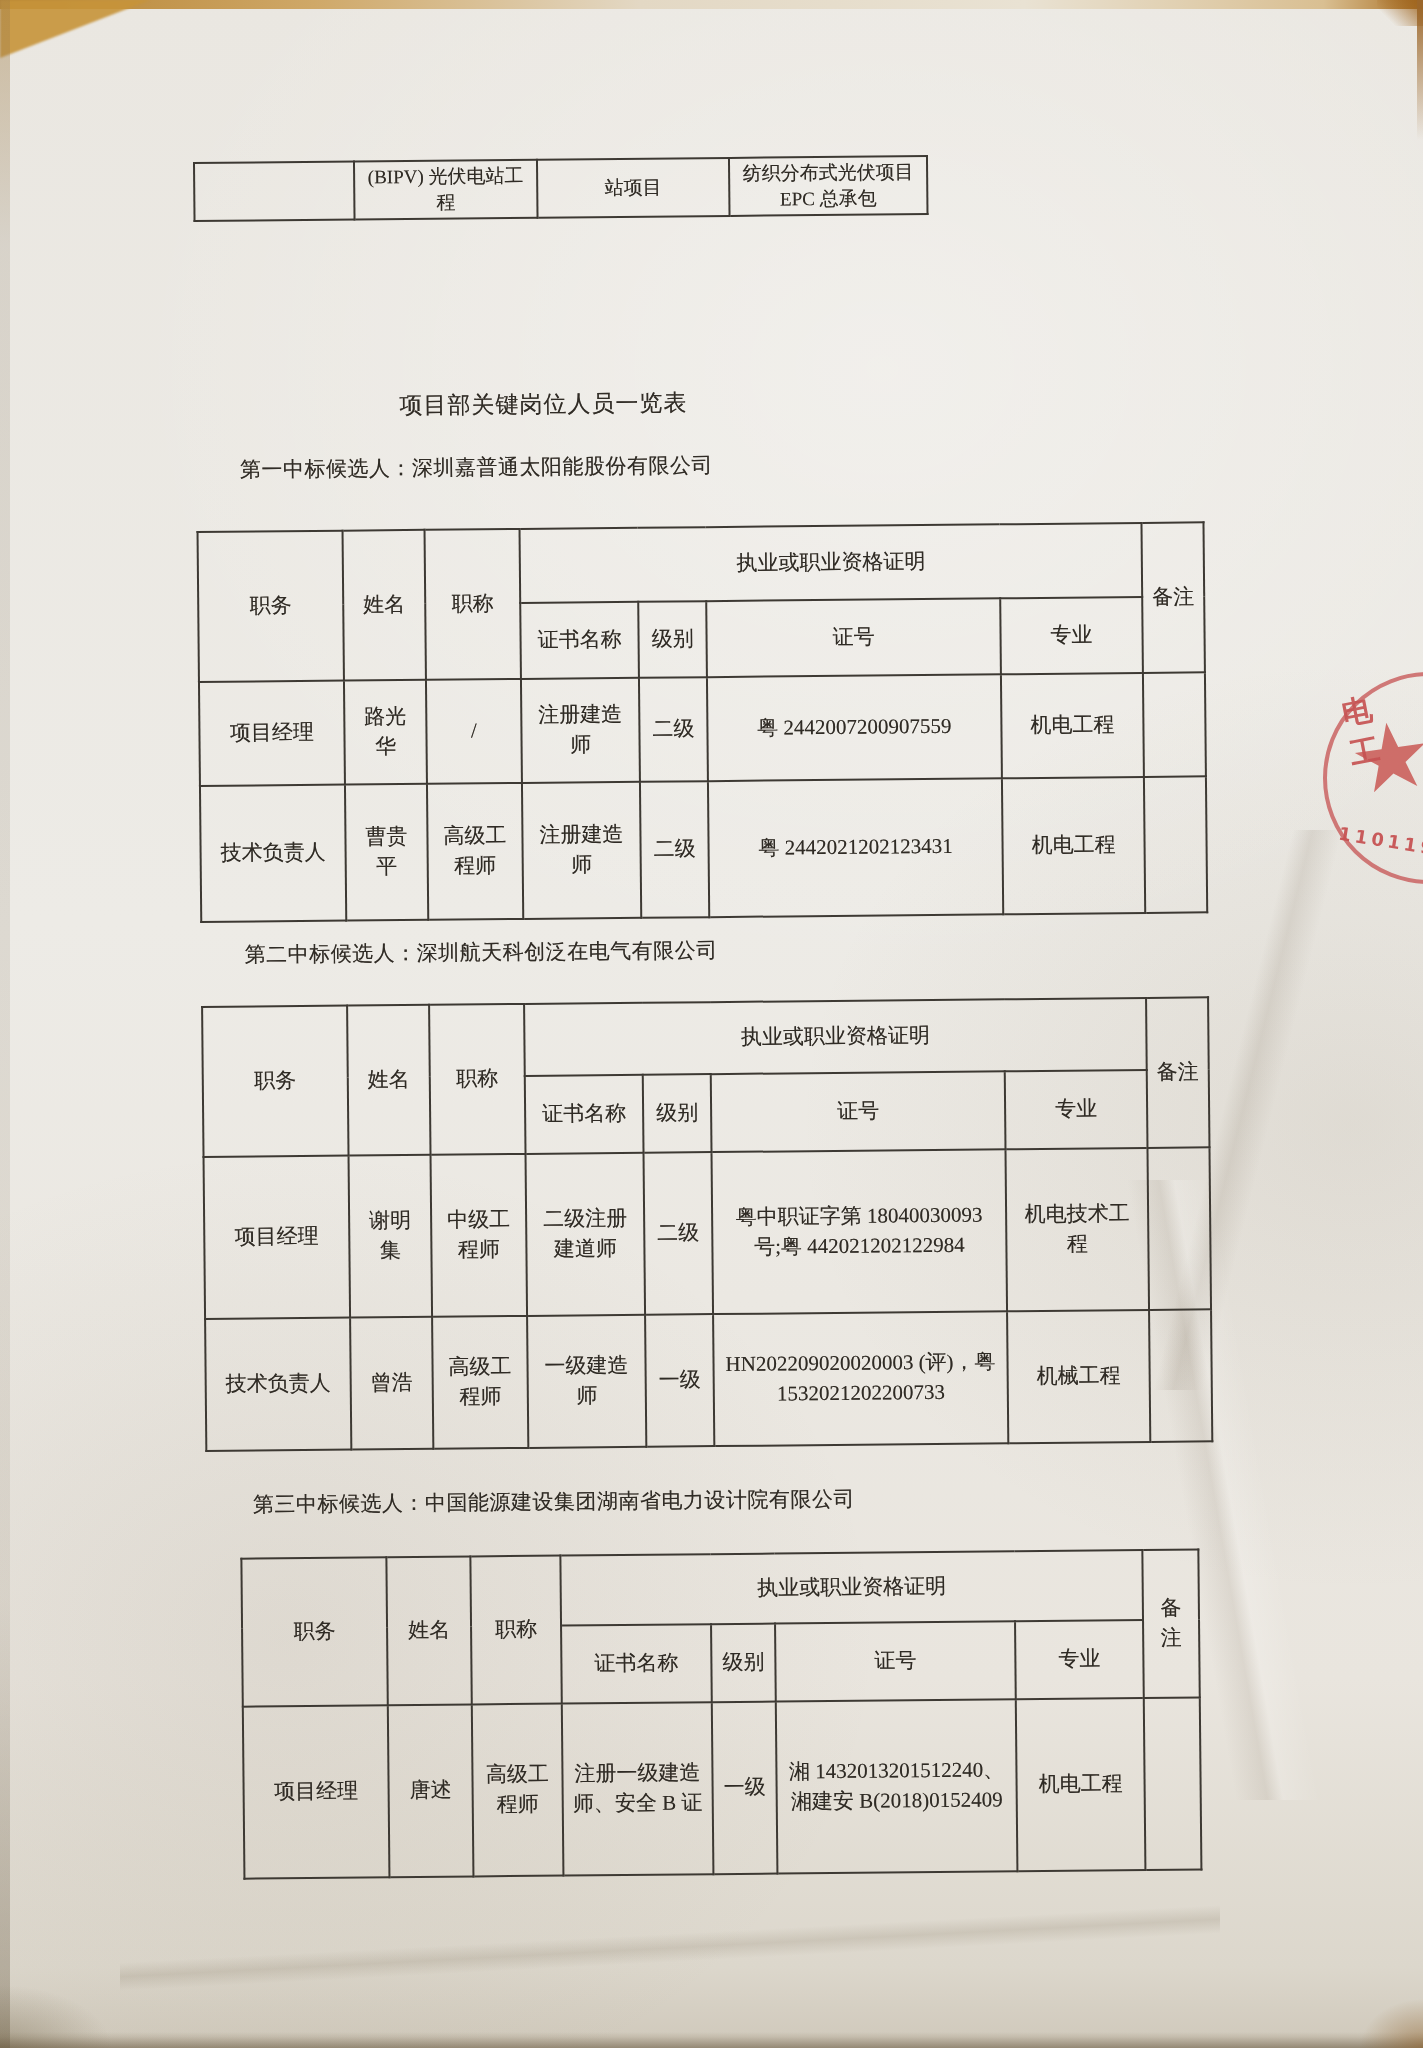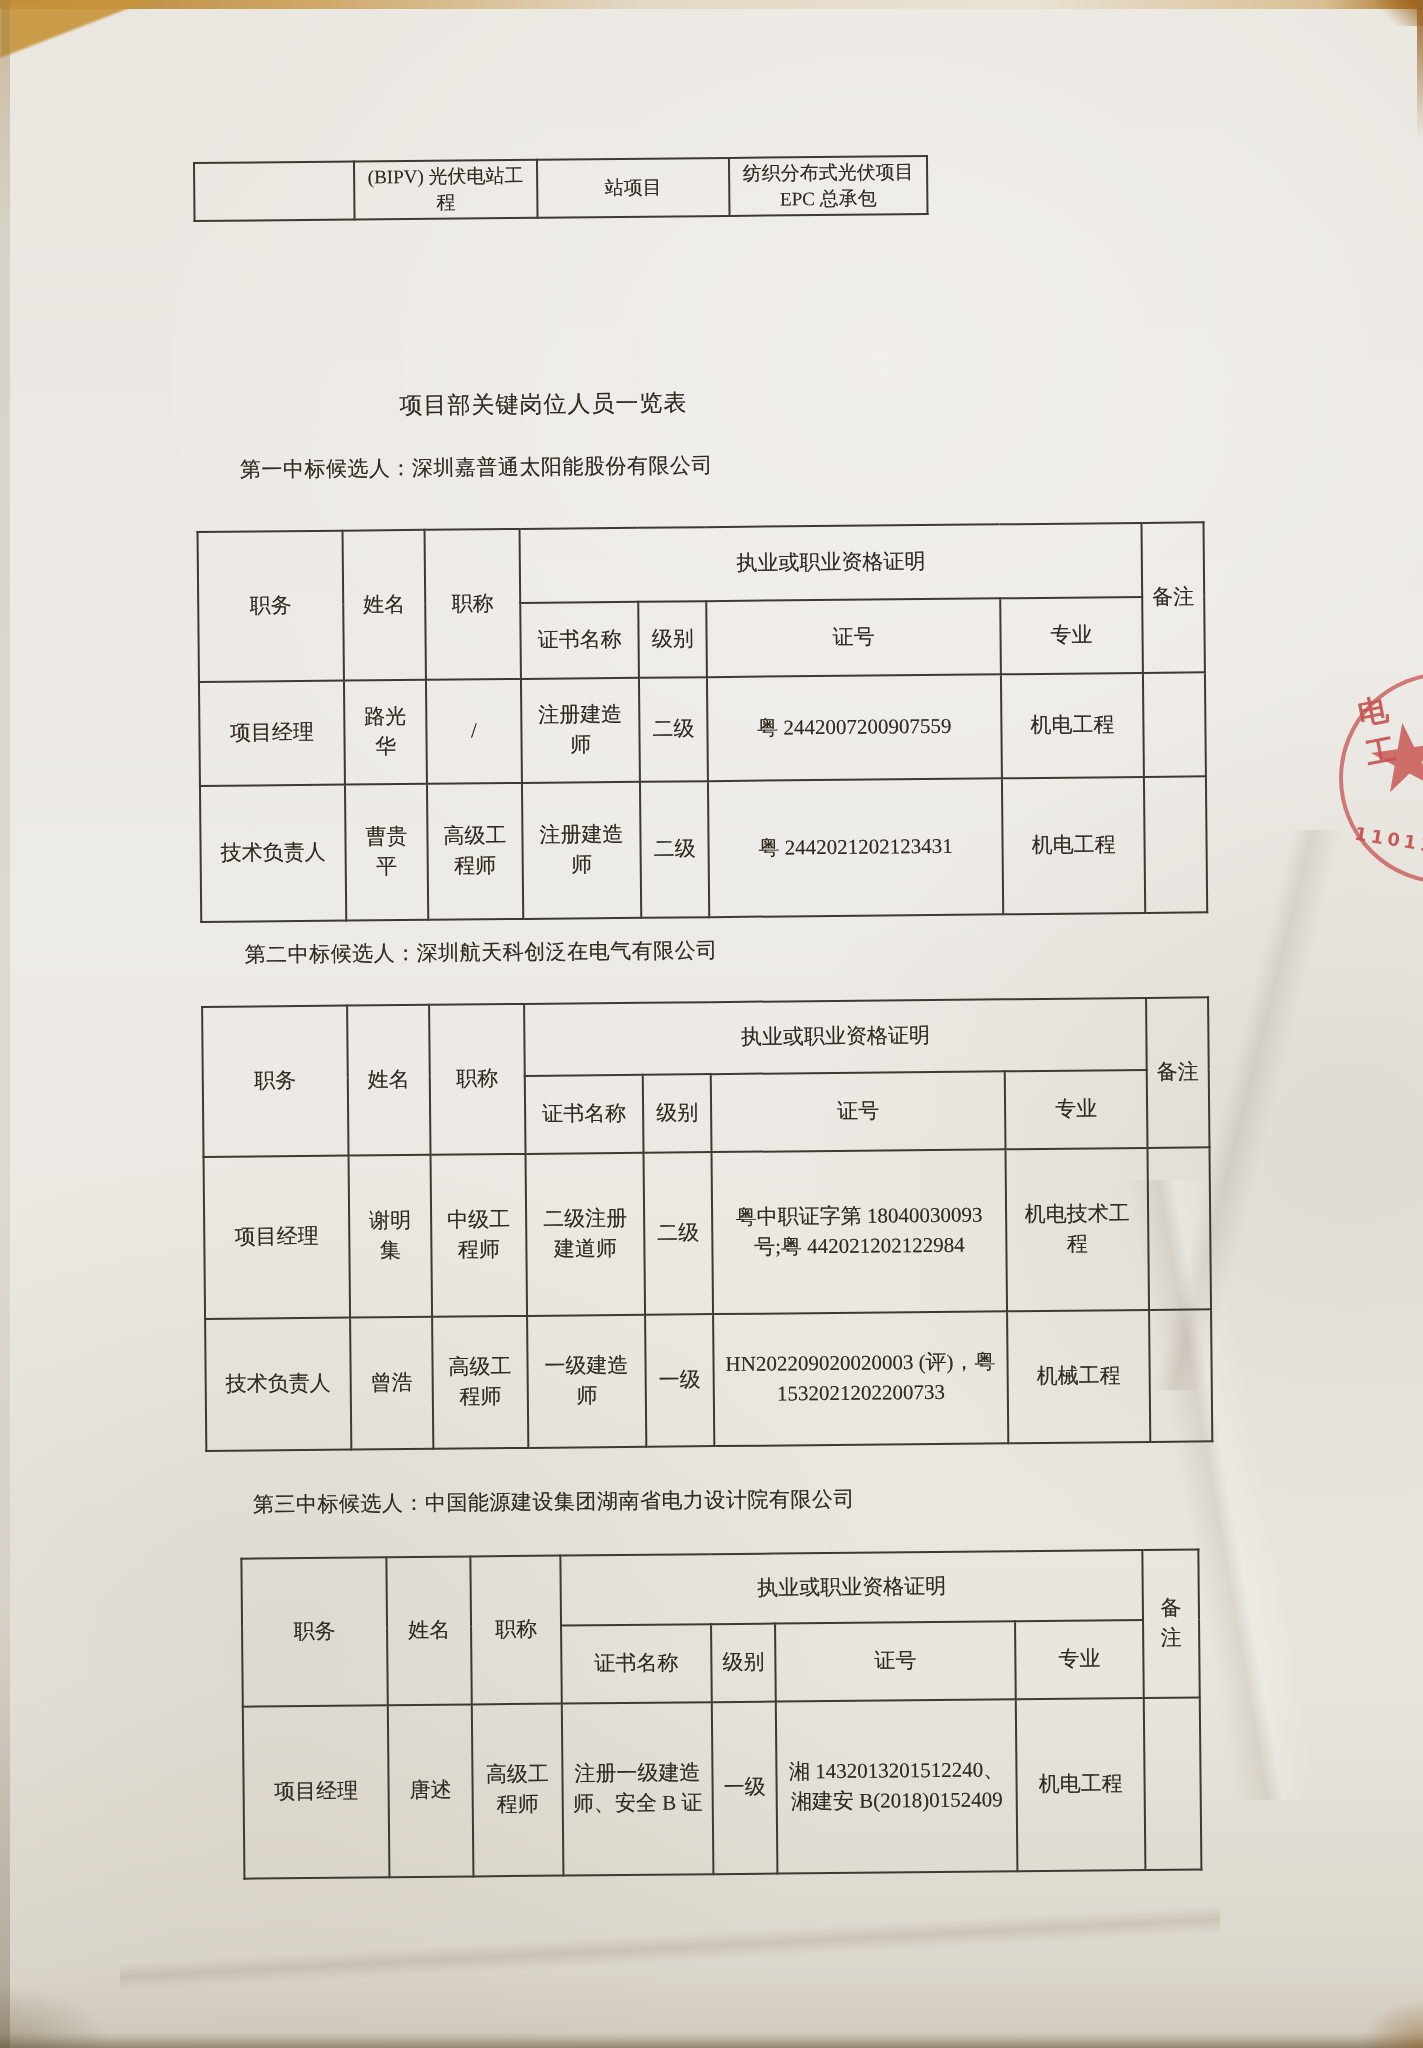--- a/index.html
+++ b/index.html
@@ -7,21 +7,20 @@
   body { font-family:"Liberation Serif","DejaVu Serif",serif; }
 
   #page {
     position:relative; width:1423px; height:2048px; overflow:hidden;
     background:
       radial-gradient(90% 50% at 62% 18%, rgba(255,255,255,.30), rgba(255,255,255,0) 60%),
       radial-gradient(70% 40% at 20% 80%, rgba(120,105,80,.10), rgba(120,105,80,0) 60%),
       radial-gradient(60% 35% at 95% 55%, rgba(130,115,90,.12), rgba(130,115,90,0) 65%),
       linear-gradient(180deg,#eae7e1 0%, #edebe6 45%, #e9e5de 82%, #dcd7cc 96%, #cfc8ba 100%);
     color:#302c26;
-    padding-left:16px;
   }
 
   
   .edge-top { position:absolute; top:0; left:0; right:0; height:9px;
     background:linear-gradient(90deg,#b5812f 0%,#cfa868 22%,#e3d8c4 45%,#e9e2d3 72%,#d9bf92 93%,#a96f24 100%); }
   .corner-tl { position:absolute; top:0; left:0; width:0; height:0;
     border-top:58px solid rgba(198,148,58,.9); border-right:150px solid transparent;
     filter:blur(1px); }
   .corner-tr { position:absolute; top:0; right:0; width:46px; height:26px;
     background:linear-gradient(225deg,rgba(158,100,30,.95),rgba(158,100,30,0) 75%); }

